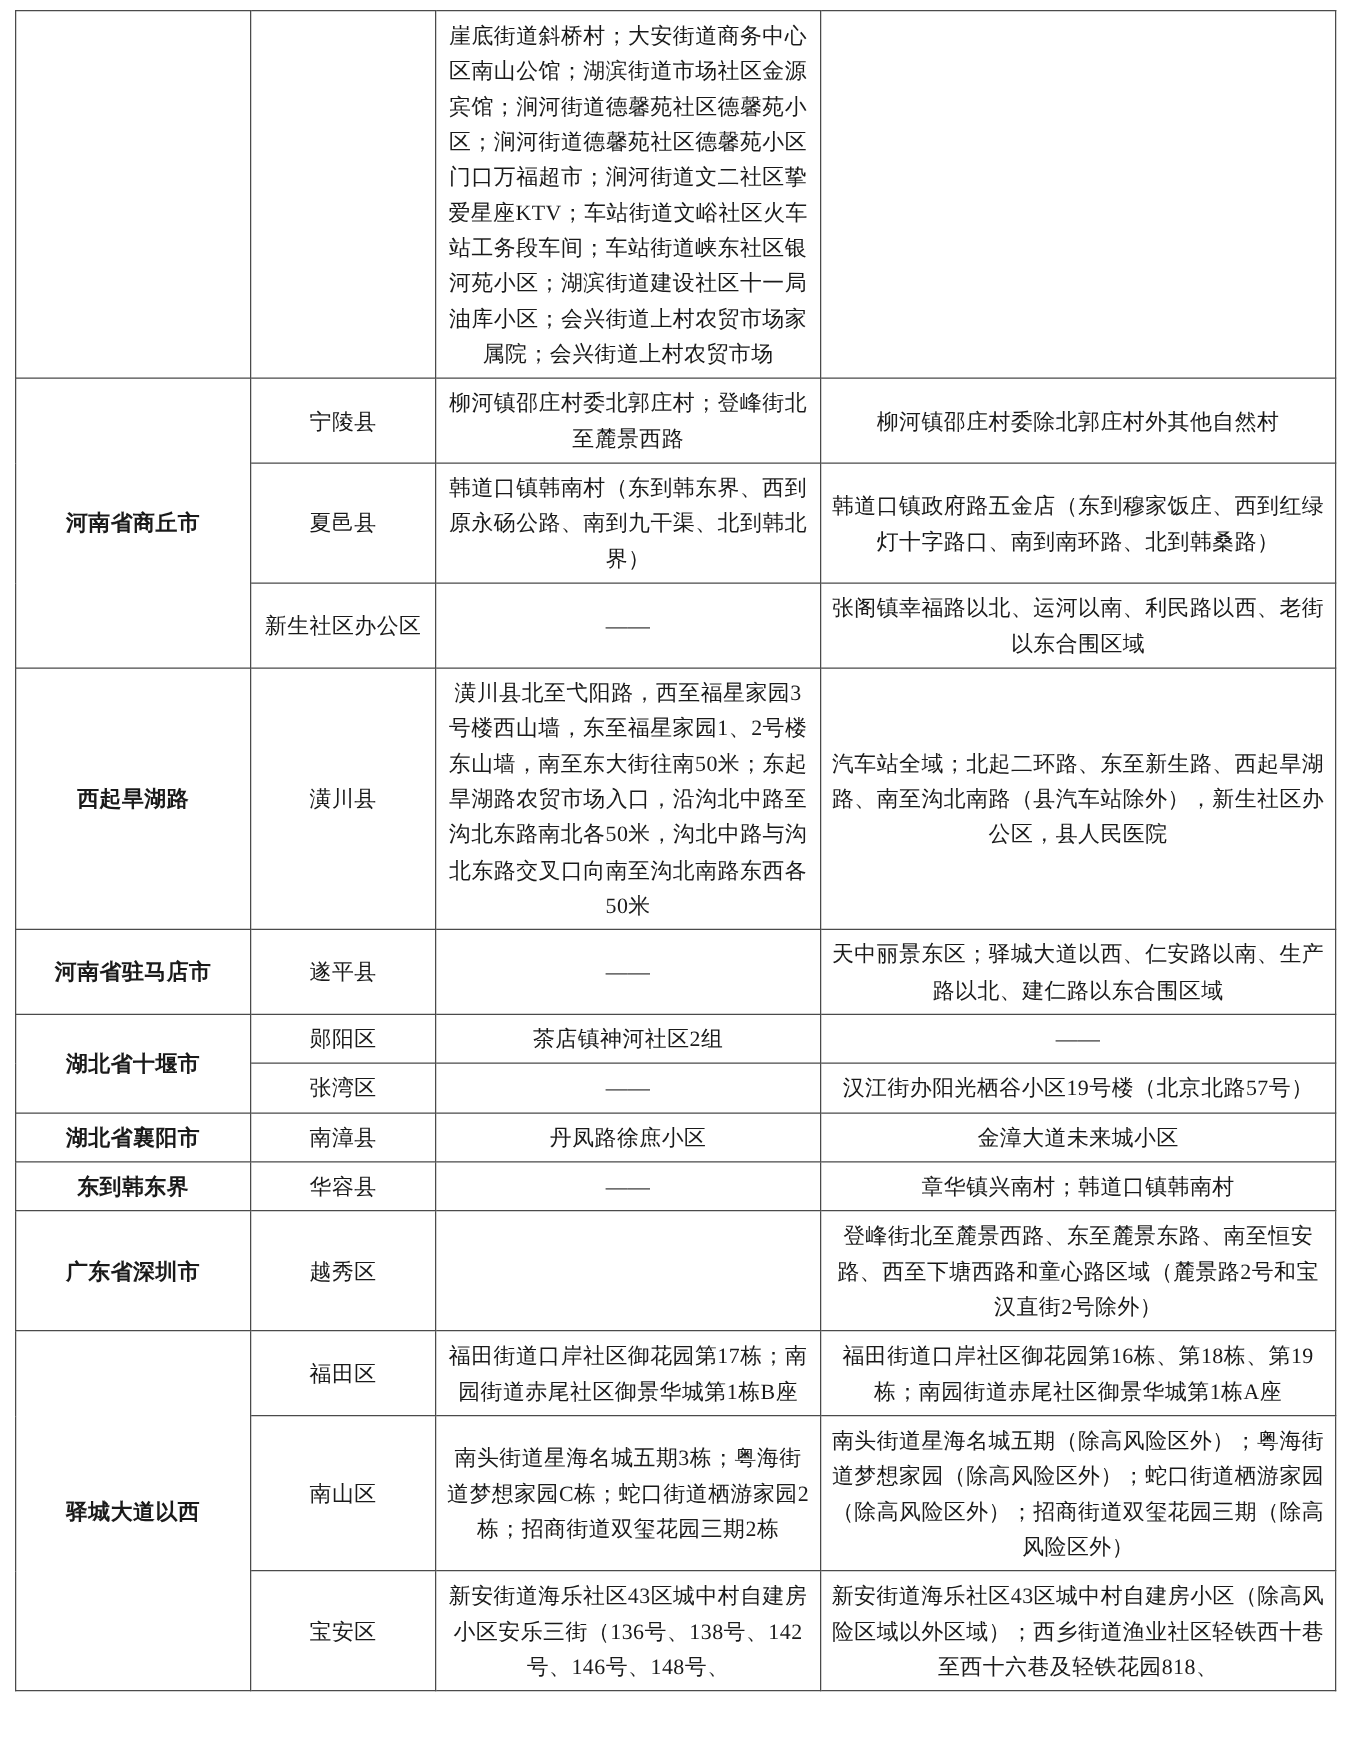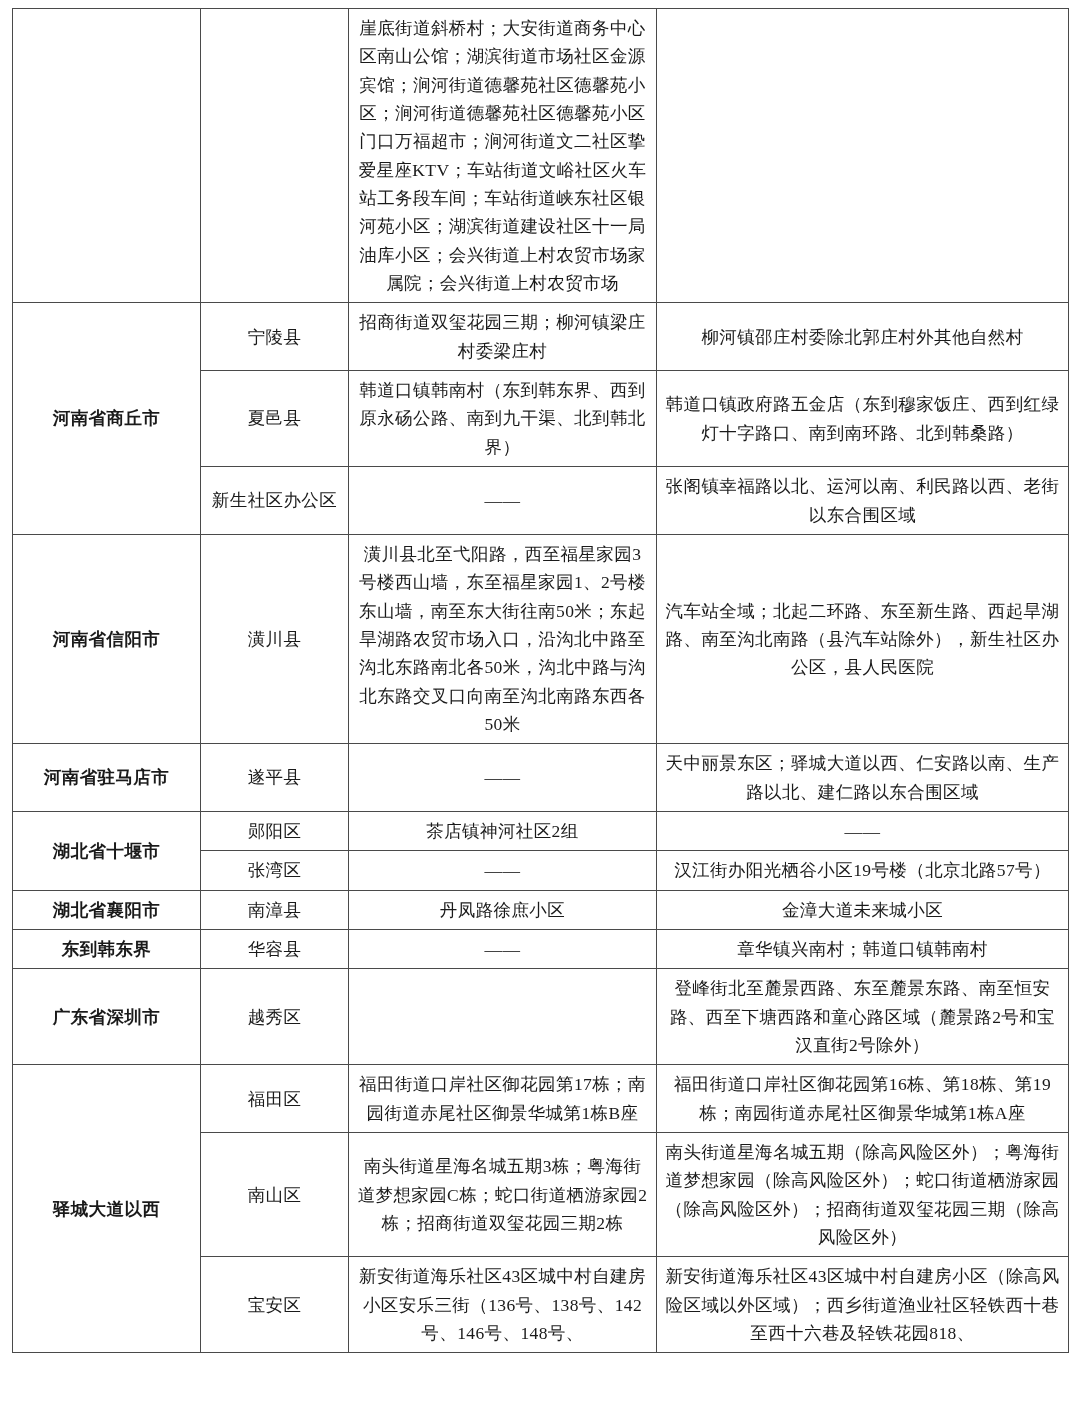--- a/index.html
+++ b/index.html
@@ -57,36 +57,36 @@
       <tr>
         <td></td>
         <td></td>
         <td>崖底街道斜桥村；大安街道商务中心区南山公馆；湖滨街道市场社区金源宾馆；涧河街道德馨苑社区德馨苑小区；涧河街道德馨苑社区德馨苑小区门口万福超市；涧河街道文二社区挚爱星座KTV；车站街道文峪社区火车站工务段车间；车站街道峡东社区银河苑小区；湖滨街道建设社区十一局油库小区；会兴街道上村农贸市场家属院；会兴街道上村农贸市场</td>
         <td></td>
       </tr>
 
       <tr>
         <td class="prov" rowspan="3">河南省商丘市</td>
         <td>宁陵县</td>
-        <td>招商街道双玺花园三期；柳河镇梁庄村委梁庄村</td>
+        <td>柳河镇邵庄村委北郭庄村；登峰街北至麓景西路</td>
         <td>柳河镇邵庄村委除北郭庄村外其他自然村</td>
       </tr>
       <tr>
         <td>夏邑县</td>
         <td>韩道口镇韩南村（东到韩东界、西到原永砀公路、南到九干渠、北到韩北界）</td>
         <td>韩道口镇政府路五金店（东到穆家饭庄、西到红绿灯十字路口、南到南环路、北到韩桑路）</td>
       </tr>
       <tr>
         <td>新生社区办公区</td>
         <td class="dash">——</td>
         <td>张阁镇幸福路以北、运河以南、利民路以西、老街以东合围区域</td>
       </tr>
 
       <tr>
-        <td class="prov">河南省信阳市</td>
+        <td class="prov">西起旱湖路</td>
         <td>潢川县</td>
         <td>潢川县北至弋阳路，西至福星家园3号楼西山墙，东至福星家园1、2号楼东山墙，南至东大街往南50米；东起旱湖路农贸市场入口，沿沟北中路至沟北东路南北各50米，沟北中路与沟北东路交叉口向南至沟北南路东西各50米</td>
         <td>汽车站全域；北起二环路、东至新生路、西起旱湖路、南至沟北南路（县汽车站除外），新生社区办公区，县人民医院</td>
       </tr>
 
       <tr>
         <td class="prov">河南省驻马店市</td>
         <td>遂平县</td>
         <td class="dash">——</td>
         <td>天中丽景东区；驿城大道以西、仁安路以南、生产路以北、建仁路以东合围区域</td>

